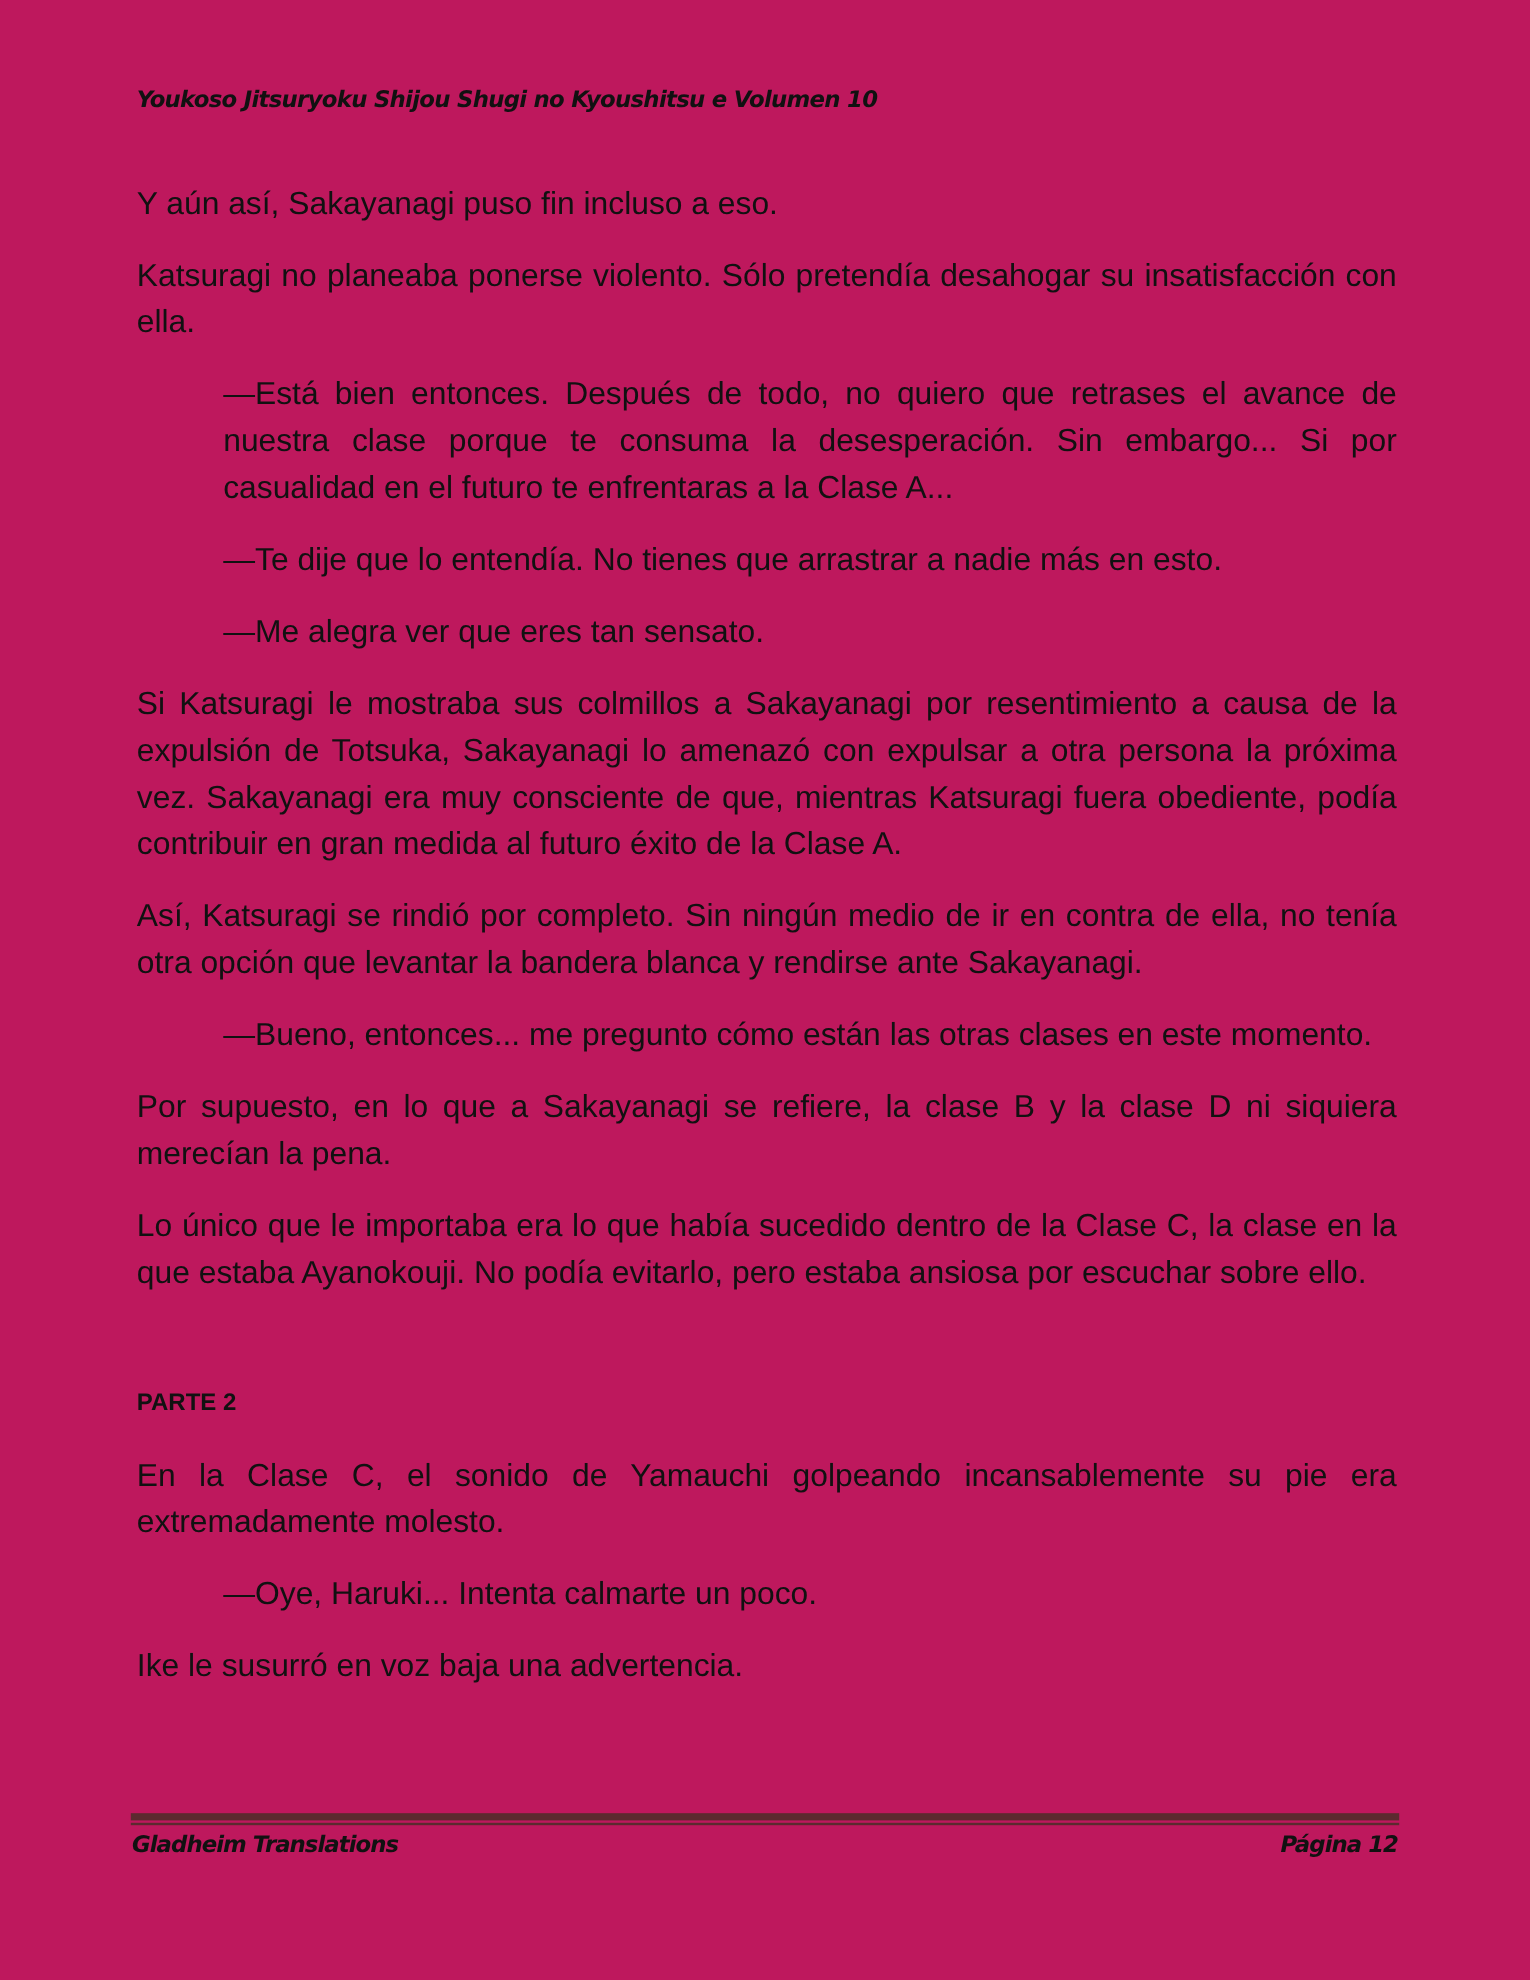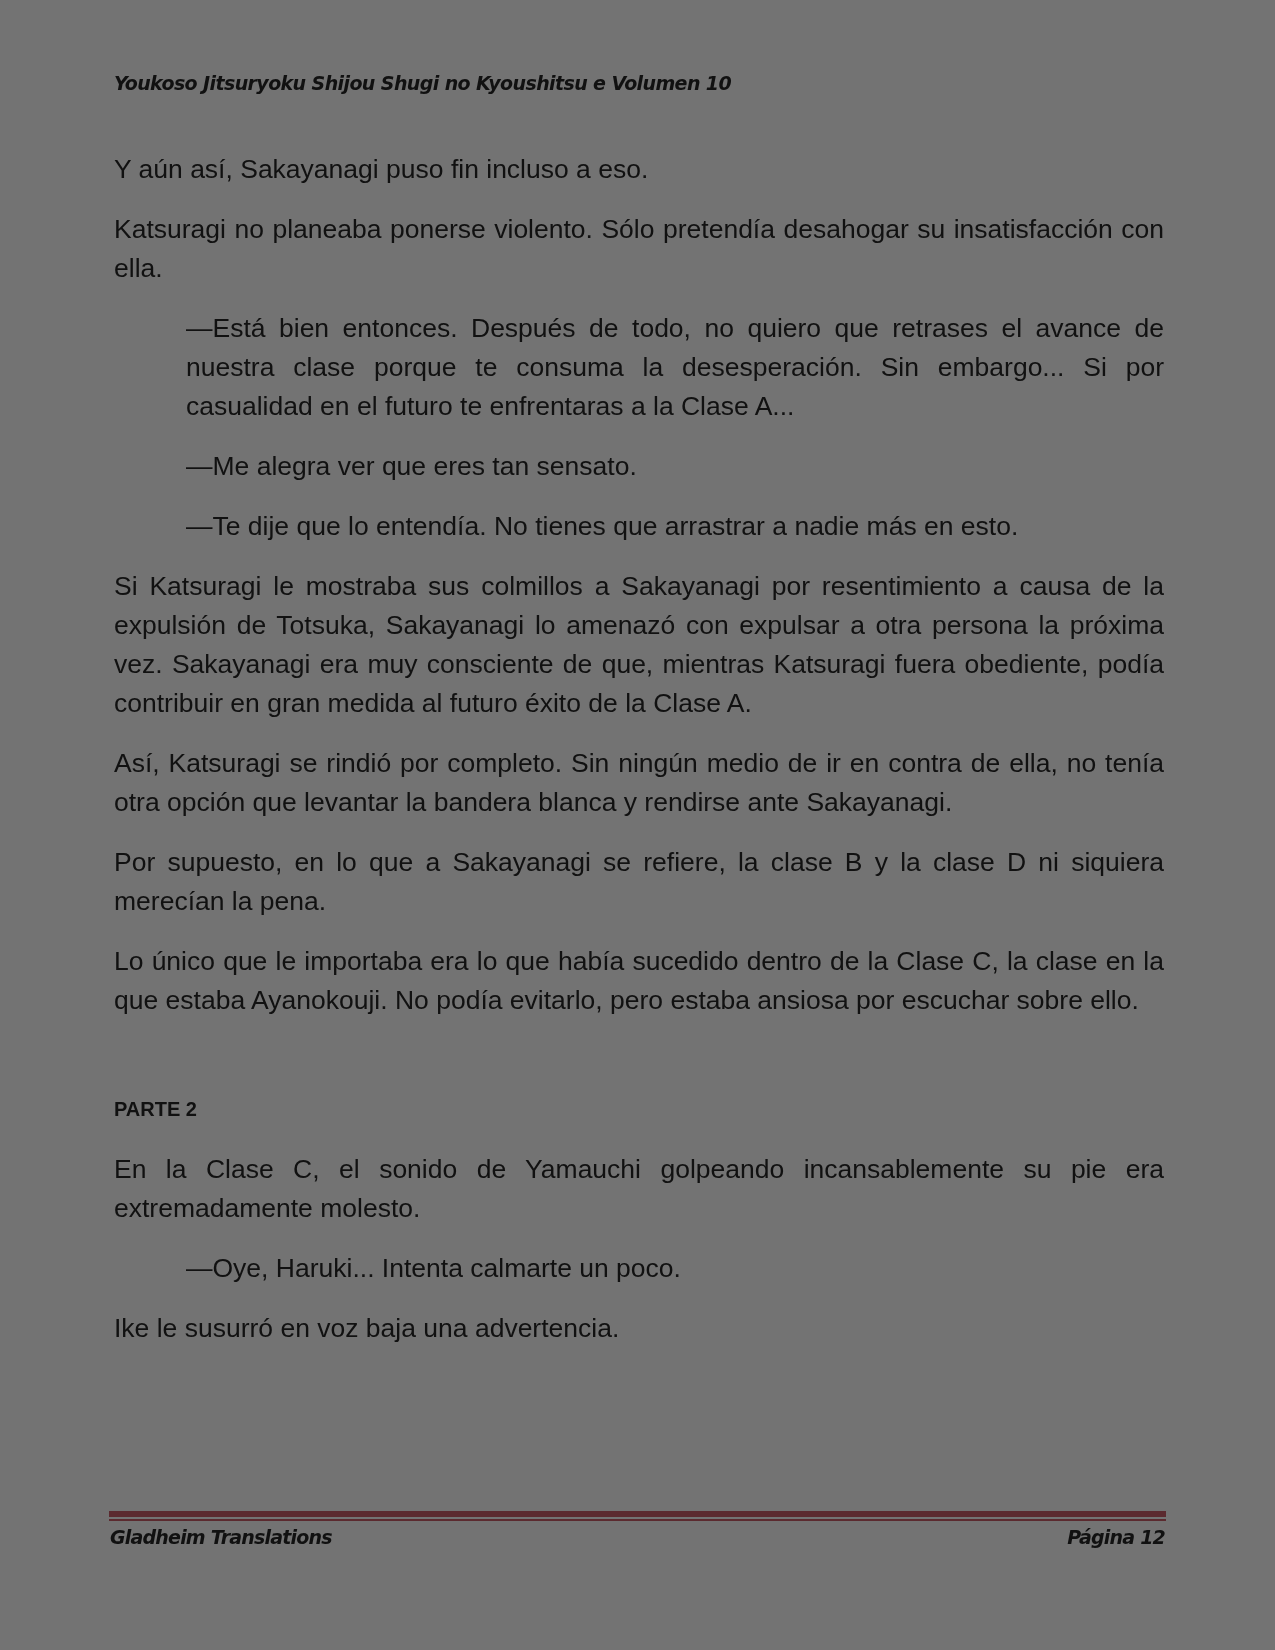--- a/index.html
+++ b/index.html
@@ -1,17 +1,17 @@
 <!DOCTYPE html>
 <html><head>
 <meta charset="utf-8">
 <style>
   html, body { margin: 0; padding: 0; background: #ffffff; }
   body { width: 1275px; height: 1650px; position: relative; overflow: hidden; }
-  .page { position: absolute; left: 0; top: 0; width: 1275px; height: 1650px; background: #737373; }
+  .page { position: absolute; left: 0; top: 0; width: 1275px; height: 1650px; background: #be185d; }
   .running-header {
     position: absolute; left: 114px; top: 72px;
     font-family: "DejaVu Sans", sans-serif; font-weight: bold; font-style: italic;
     font-size: 19px; color: #111; letter-spacing: -0.6px;
   }
   .body {
     position: absolute; left: 114px; top: 150px; width: 1050px;
     font-family: "Liberation Sans", sans-serif; font-size: 26.5px; line-height: 39px;
     color: #111;
   }
@@ -34,24 +34,25 @@
 </head>
 <body>
 
 <div class="page">
   <div class="running-header">Youkoso Jitsuryoku Shijou Shugi no Kyoushitsu e Volumen 10</div>
 
   <div class="body">
     <p>Y aún así, Sakayanagi puso fin incluso a eso.</p>
     <p>Katsuragi no planeaba ponerse violento. Sólo pretendía desahogar su insatisfacción con ella.</p>
     <p class="dlg">—Está bien entonces. Después de todo, no quiero que retrases el avance de nuestra clase porque te consuma la desesperación. Sin embargo... Si por casualidad en el futuro te enfrentaras a la Clase A...</p>
+    <p class="dlg">—Te dije que lo entendía. No tienes que arrastrar a nadie más en esto.</p>
     <p class="dlg">—Me alegra ver que eres tan sensato.</p>
-    <p class="dlg">—Te dije que lo entendía. No tienes que arrastrar a nadie más en esto.</p>
     <p>Si Katsuragi le mostraba sus colmillos a Sakayanagi por resentimiento a causa de la expulsión de Totsuka, Sakayanagi lo amenazó con expulsar a otra persona la próxima vez. Sakayanagi era muy consciente de que, mientras Katsuragi fuera obediente, podía contribuir en gran medida al futuro éxito de la Clase A.</p>
     <p>Así, Katsuragi se rindió por completo. Sin ningún medio de ir en contra de ella, no tenía otra opción que levantar la bandera blanca y rendirse ante Sakayanagi.</p>
+    <p class="dlg">—Bueno, entonces... me pregunto cómo están las otras clases en este momento.</p>
     <p>Por supuesto, en lo que a Sakayanagi se refiere, la clase B y la clase D ni siquiera merecían la pena.</p>
     <p>Lo único que le importaba era lo que había sucedido dentro de la Clase C, la clase en la que estaba Ayanokouji. No podía evitarlo, pero estaba ansiosa por escuchar sobre ello.</p>
     <h2>PARTE 2</h2>
     <p>En la Clase C, el sonido de Yamauchi golpeando incansablemente su pie era extremadamente molesto.</p>
     <p class="dlg">—Oye, Haruki... Intenta calmarte un poco.</p>
     <p>Ike le susurró en voz baja una advertencia.</p>
   </div>
 
   <div class="footer-rule-thick"></div>
   <div class="footer-rule-thin"></div>

